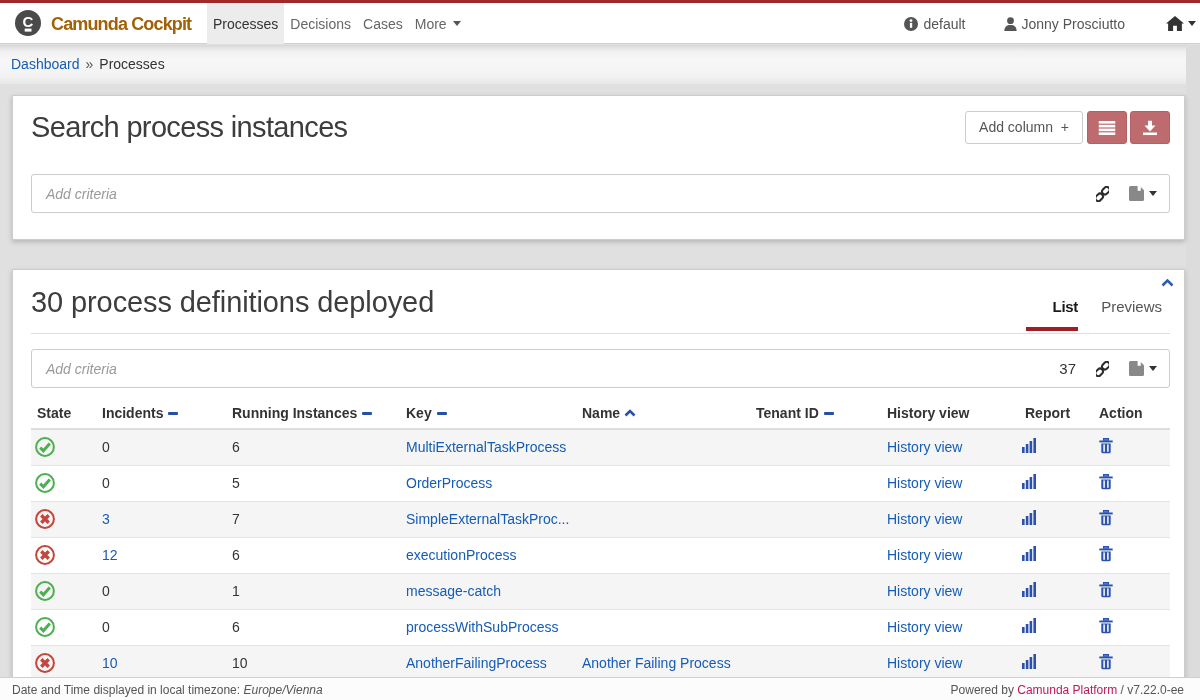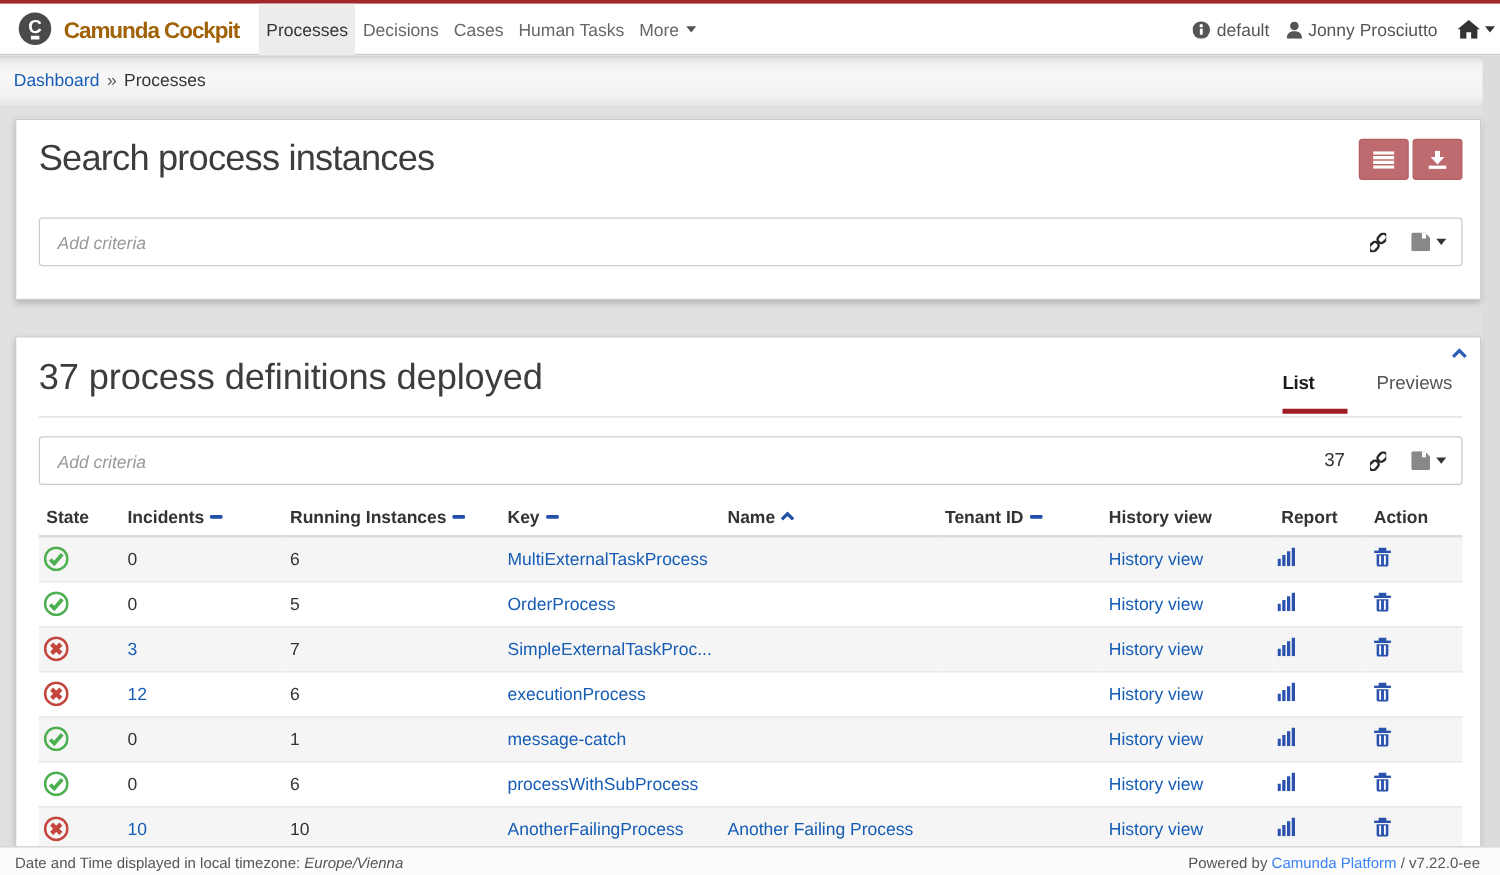--- a/index.html
+++ b/index.html
@@ -7,21 +7,21 @@
 body { font-family:"Liberation Sans", sans-serif; font-size:14px; color:#333; background:#e0e0e0; position:relative; }
 a { text-decoration:none; }
 .topbar { position:absolute; left:0; top:0; width:1200px; height:3px; background:#a1272b; }
 header { position:absolute; left:0; top:3px; width:1200px; height:41px; background:#fff; border-bottom:1px solid #d0d0d0; }
 .logo-circle { position:absolute; left:15px; top:7px; width:26px; height:26px; border-radius:50%; background:#4a4a4a; }
 .logo-circle svg { position:absolute; left:0; top:0; }
 .brand { position:absolute; left:51px; top:11px; font-size:18px; font-weight:bold; color:#a16207; letter-spacing:-0.85px; }
 nav { position:absolute; left:207px; top:0; height:41px; display:flex; }
 nav .item { height:41px; display:flex; align-items:center; padding:0 6px; color:#666; font-size:14px; }
 nav .item.active { background:#ececec; color:#333; }
-.hdr-right { position:absolute; right:4px; top:0; height:41px; display:flex; align-items:center; color:#555; font-size:14px; }
+.hdr-right { position:absolute; right:4px; top:0; height:41px; display:flex; align-items:center; color:#555; font-size:14px;gap:25px; }
 .hdr-right .grp { display:flex; align-items:center; gap:5px; }
 .caret { display:inline-block; width:0; height:0; border-left:4px solid transparent; border-right:4px solid transparent; border-top:5px solid #333; }
 .breadcrumb { position:absolute; left:0; top:45px; width:1200px; height:39px; background:linear-gradient(180deg,#ececec 0%,#f7f7f7 40%,#f2f2f2 82%,#e7e7e7 100%); box-shadow:inset 0 7px 6px -6px rgba(0,0,0,0.15); line-height:39px; padding-left:11px; font-size:14px; }
 .breadcrumb a { color:#155cb5;text-align:right; }
 .breadcrumb .sep { color:#555; margin:0 6px; }
 .breadcrumb .cur { color:#333; }
 .scrollstrip { position:absolute; right:0; top:45px; width:14px; height:632px; background:#dcdcdc; }
 .panel { position:absolute; left:12px; width:1173px; background:#fff; border:1px solid #ccc; box-shadow:0 2px 5px rgba(0,0,0,0.2); }
 #panel1 { top:95px; height:145px; }
 #panel2 { top:269px; height:409px; overflow:hidden; }
@@ -36,54 +36,53 @@
 #panel1 .criteria { top:78px; }
 #panel2 .criteria { top:79px; }
 .criteria .ph { position:absolute; left:14px; top:11px; font-style:italic; color:#999; font-size:14px;text-align:center; }
 .criteria .right { position:absolute; right:12px; top:0; height:37px; display:flex; align-items:center; gap:20px; }
 .criteria .cnt { font-size:15px; color:#333; }
 
 .chev-up { position:absolute; right:10px; top:8px; }
 #panel2 .h1 { top:16px; letter-spacing:-0.1px; }
 .tabs { position:absolute; left:18px; top:0; width:1139px; height:64px; border-bottom:1px solid #ddd; }
 .tab { position:absolute; top:28px; font-size:15px; }
-.tab-list { left:995px; width:52px; text-align:left; color:#1a1a1a; font-weight:bold; letter-spacing:-0.3px; }
+.tab-list { left:995px; width:52px; text-align:right; color:#1a1a1a; font-weight:bold; letter-spacing:-0.3px; }
 .tab-prev { left:1058px; width:73px; text-align:right; color:#555; }
 .tab-underline { position:absolute; left:995px; top:57px; width:52px; height:4px; background:#9e1f27; }
 
 table { position:absolute; left:18px; top:128px; width:1139px; border-collapse:collapse; table-layout:fixed; }
 th { text-align:left; font-size:14px; color:#333; height:31px; padding:0 6px; vertical-align:middle; border-bottom:2px solid #ddd; }
 td { font-size:14px; padding:0 6px; height:36px; border-top:1px solid #e4e4e4; vertical-align:middle; }
 td.rep { padding-left:3px; }
 tr.s td { background:#f5f5f5; }
 tbody tr:first-child td { border-top:none; }
 td a, .blue { color:#155cb5; }
 .minus { display:inline-block; width:10px; height:3px; background:#2350a8; border-radius:1px; vertical-align:middle; margin-left:5px; margin-top:-2px; }
 .sorter { display:inline-block; vertical-align:middle; margin-left:4px; margin-top:-3px; }
 footer { position:absolute; left:0; top:677px; width:1200px; height:23px; background:#fcfcfc; border-top:1px solid #cfcfcf; font-size:12px; color:#555; }
 footer .fl { position:absolute; left:12px; top:5px; }
 footer .fr { position:absolute; right:16px; top:5px; }
-footer a { color:#3b82f6; }
+footer a { color:#be185d; }
 </style>
 </head>
 <body>
 <div class="topbar"></div>
 <header>
   <div class="logo-circle">
     <svg width="26" height="26" viewBox="0 0 26 26">
       <text x="13" y="16.5" font-size="15" font-weight="bold" fill="#fff" text-anchor="middle" font-family="Liberation Sans">C</text>
       <rect x="9.7" y="18.6" width="6.8" height="3" fill="#fff"></rect>
     </svg>
   </div>
   <div class="brand">Camunda Cockpit</div>
   <nav>
     <div class="item active">Processes</div>
     <div class="item">Decisions</div>
     <div class="item">Cases</div>
-    <div class="item">Human Tasks</div>
     <div class="item">More <span class="caret" style="margin-left:6px;border-top-color:#555"></span></div>
   </nav>
   <div class="hdr-right">
     <span class="grp">
       <svg width="14" height="14" viewBox="0 0 14 14">
           <circle cx="7" cy="7" r="7" fill="#555"></circle>
           <rect x="5.9" y="5.9" width="2.3" height="4.9" fill="#fff"></rect>
           <circle cx="7" cy="3.6" r="1.45" fill="#fff"></circle>
         </svg>
       <span>default</span>
@@ -101,20 +100,21 @@
         </svg>
       <span class="caret" style="margin-left:-1px;"></span>
     </span>
   </div>
 </header>
 <div class="breadcrumb"><a href="#">Dashboard</a><span class="sep">»</span><span class="cur">Processes</span></div>
 <div class="scrollstrip"></div>
 
 <div class="panel" id="panel1">
   <div class="h1">Search process instances</div>
+  <div class="btn-addcol">Add column&nbsp; +</div>
   <div class="btn-red" id="btnlist">
     <svg width="17" height="14" viewBox="0 0 17 14">
       <rect x="0" y="0" width="17" height="2.6" fill="#fff"></rect>
       <rect x="0" y="3.8" width="17" height="2.6" fill="#fff"></rect>
       <rect x="0" y="7.6" width="17" height="2.6" fill="#fff"></rect>
       <rect x="0" y="11.4" width="17" height="2.6" fill="#fff"></rect>
     </svg>
   </div>
   <div class="btn-red" id="btndl">
     <svg width="16" height="15" viewBox="0 0 16 15">
@@ -140,21 +140,21 @@
         <span class="caret"></span>
       </span>
     </div>
   </div>
 </div>
 
 <div class="panel" id="panel2">
   <svg class="chev-up" width="13" height="9" viewBox="0 0 13 9">
       <path d="M1.5 7.5 L6.5 2.5 L11.5 7.5" fill="none" stroke="#2a5db5" stroke-width="2.6"></path>
     </svg>
-  <div class="h1">37 process definitions deployed</div>
+  <div class="h1">30 process definitions deployed</div>
   <div class="tabs">
     <div class="tab tab-list">List</div>
     <div class="tab tab-prev">Previews</div>
     <div class="tab-underline"></div>
   </div>
   <div class="criteria">
     <div class="ph">Add criteria</div>
     <div class="right">
       <span class="cnt">37</span>
       <svg width="13" height="16" viewBox="0 0 13 16">

